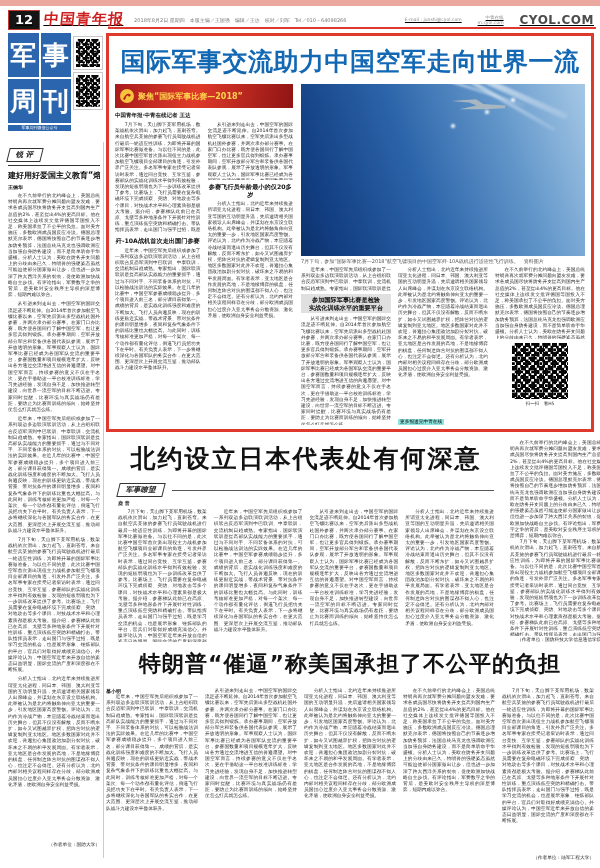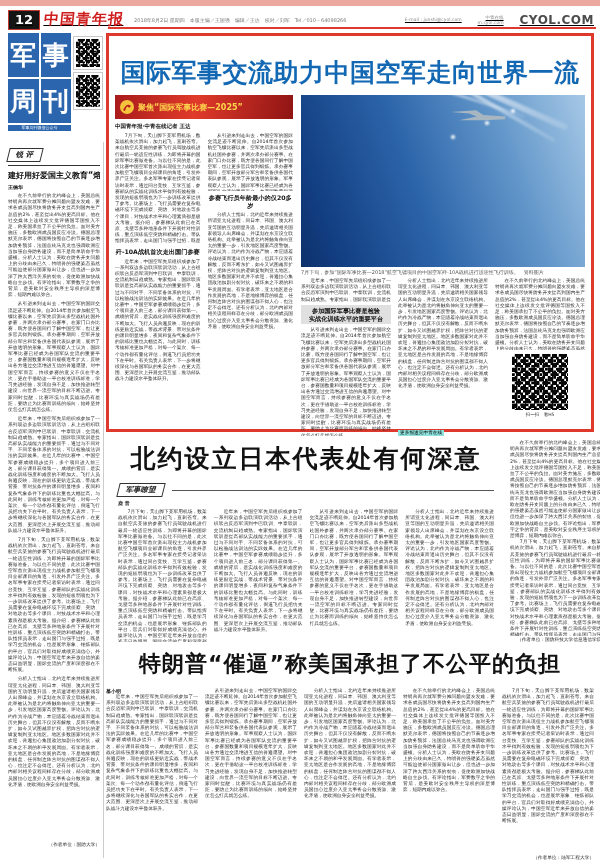--- a/index.html
+++ b/index.html
@@ -43,21 +43,21 @@
   .shaded{background:#e0e0e0;padding:2px 1px;}
 
   
   .vdiv{position:absolute;left:103px;top:142px;height:716px;width:1px;background:#ccc;}
   .opinion{position:absolute;left:8px;top:142px;width:92px;}
   .op-rule{border-top:1.5px solid #333;margin:3px 0 4px;}
   .op-hl{font-size:8px;font-weight:bold;color:#111;white-space:nowrap;overflow:hidden;margin:1px 0 3px;}
   .op-body{height:648px;overflow:hidden;margin-top:3px;}
 
   
-  .leadbox{position:absolute;left:106px;top:33px;width:488px;height:399px;border:3px solid #df382d;box-sizing:border-box;padding:17px 6px;background:#fff;}
+  .leadbox{position:absolute;left:106px;top:33px;width:488px;height:399px;border:3px solid #df382d;box-sizing:border-box;padding:6px 6px;background:#fff;}
   .lead-hl{font-size:25px;font-weight:bold;color:#1368b4;text-align:center;line-height:40px;height:40px;white-space:nowrap;overflow:hidden;letter-spacing:0.5px;}
   .lead-body{display:flex;gap:8px;height:341px;margin-top:2px;}
   .lead-left{width:178px;display:flex;flex-direction:column;}
   .banner{height:24px;background:linear-gradient(100deg,#a81b1b,#e03a2a 45%,#8f1414);color:#ffd54d;display:flex;align-items:center;gap:3px;font-size:8px;font-weight:bold;padding:0 4px;white-space:nowrap;overflow:hidden;}
   .byline{font-size:5.5px;font-weight:bold;color:#222;margin:4px 0 3px;}
   .twocol{flex:1;display:flex;gap:7px;overflow:hidden;}
   .ncol{flex:1;overflow:hidden;display:flex;flex-direction:column;}
   .h112{height:112px;overflow:hidden;} .h58{height:58px;overflow:hidden;}
   .h24{height:24px;overflow:hidden;} .h72{height:72px;overflow:hidden;}
   .fillrest{flex:1;overflow:hidden;}
@@ -150,21 +150,21 @@
 
   <div class="leadbox">
     <div class="lead-hl">国际军事交流助力中国空军走向世界一流</div>
     <div class="lead-body">
       <div class="lead-left">
         <div class="banner">
           <svg width="16" height="16" viewBox="0 0 16 16">
             <circle cx="8" cy="8" r="7" fill="#f5c43c"></circle>
             <path d="M4 11 Q8 3 12 7 L10 9 Q8 5 6 12 Z" fill="#b71c1c"></path>
           </svg>
-          <span>聚焦“国际军事比赛—2025”</span>
+          <span>聚焦“国际军事比赛—2018”</span>
         </div>
         <div class="byline">中国青年报·中青在线记者 王达</div>
         <div class="twocol">
           <div class="ncol">
             <div class="ft h112">　　7月下旬，天山脚下某军用机场，数架战机依次滑出，加力起飞，直刺苍穹。来自航空兵某旅的参赛飞行员驾驶战机进行最后一轮适应性训练，为即将开幕的国际军事比赛做准备。与以往不同的是，此次比赛中国空军首次派出现役主力战机参加航空飞镖项目全部课目的角逐，引发外界广泛关注。多名军事专家在接受记者采访时表示，通过同台竞技、互学互鉴，参赛部队的实战化训练水平得到有效检验，发现的短板弱项也为下一步训练改革提供了参考。比赛场上，飞行员需要在复杂电磁环境下完成侦察、突防、对地攻击等多个课目，对技战术水平和心理素质都是极大考验。据介绍，参赛梯队此前已在高原、戈壁等多种地形条件下开展针对性训练，重点演练低空突防和精确打击。带队指挥员表示，走出国门与强手过招，既是学习交流的机会，也是展示形象、锤炼部队的平台，官兵们对取得好成绩充满信心。外媒评论认为，中国空军近年来开放自信的姿态日益明显，国际交流的广度和深度都在不断拓展。</div>
             <div class="sub">歼-10A战机首次走出国门参赛</div>
             <div class="ft fillrest">　　近年来，中国空军先后组织或参加了一系列双边多边联演联训活动，从上合组织联合反恐军演到中巴联训、中泰联训，交流机制日趋成熟。专家指出，国际联演联训是提高部队实战能力的重要抓手，通过与不同对手、不同装备体系的对抗，可以检验战法训法的实际效果。在近几年的比赛中，中国空军参赛成绩稳步提升，多个项目进入前三名，部分课目获得第一。成绩的背后，是实战化训练强度和难度的不断加大。飞行人员普遍反映，现在的训练更贴近实战，带战术背景、带对抗条件的课目明显增多，夜间和复杂气象条件下的训练比重也大幅提高。与此同时，训练考核标准更加严格，对每一个架次、每一个动作都有量化评估，倒逼飞行员把功夫下在平时。有关负责人表示，下一步将继续深化与各国军队的务实合作，在更大范围、更深层次上开展交流互鉴，推动部队战斗力建设水平整体跃升。</div>
           </div>
           <div class="ncol">
             <div class="ft h58">　　从引进来到走出去，中国空军的国际交流足迹不断延伸。自2014年首次参加航空飞镖比赛以来，空军先后派出多型战机赴国外参赛，并两次承办部分赛事。在家门口办比赛，既方便各国同行了解中国空军，也让更多官兵得到锻炼。承办赛事期间，空军开放部分军营和装备供各国代表队参观，展示了开放透明的形象。军事观察人士认为，国际军事比赛已经成为各国军队交流的重要平台，参赛国数量和项目规模逐年扩大，反映出各方通过交流增进互信的普遍愿望。对中国空军而言，持续参赛的意义不仅在于名次，更在于借助这一平台校准训练标准，学习先进经验，发现自身不足，加快推进转型建设，向世界一流空军的目标不断迈进。专家同时提醒，比赛环境与真实战场仍有差距，要防止为比赛而训练的倾向，始终坚持仗怎么打兵就怎么练。</div>

